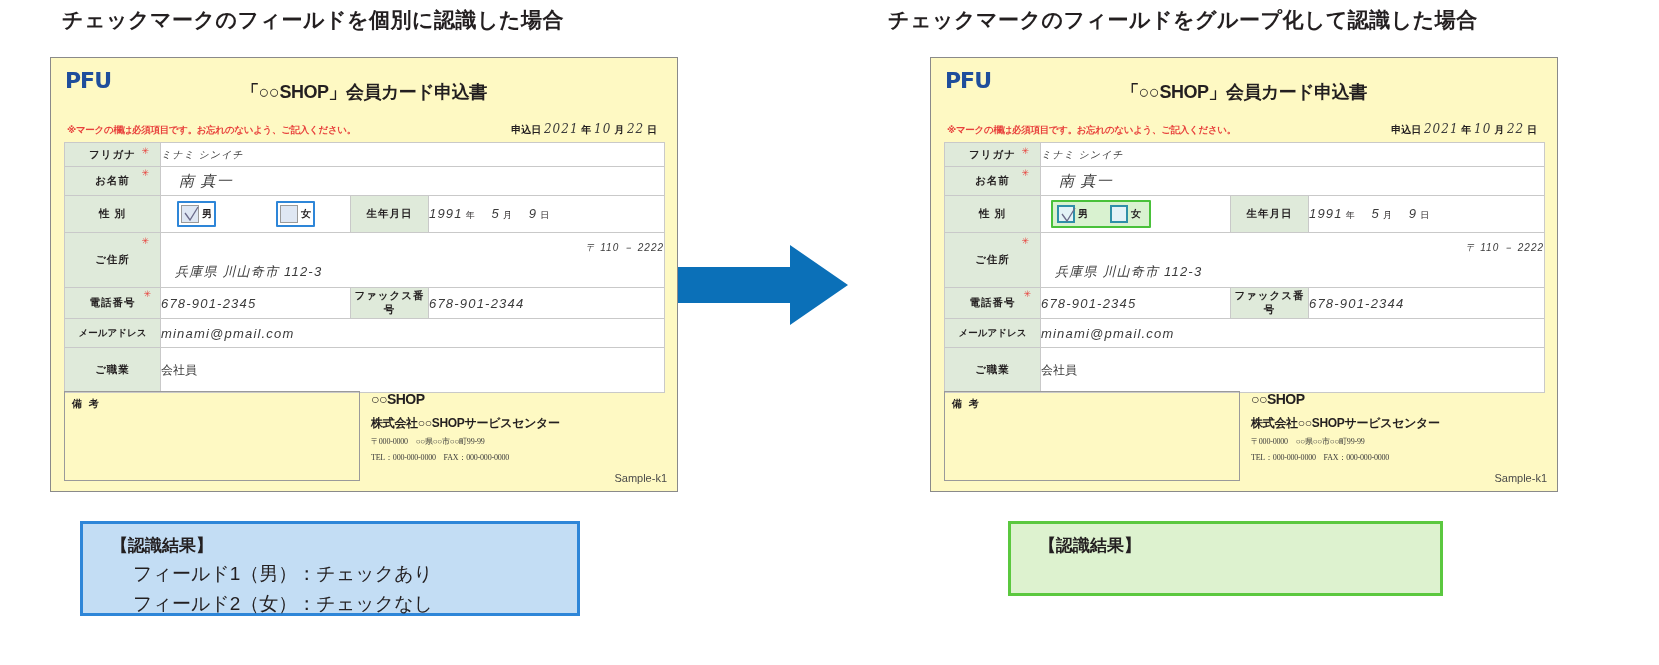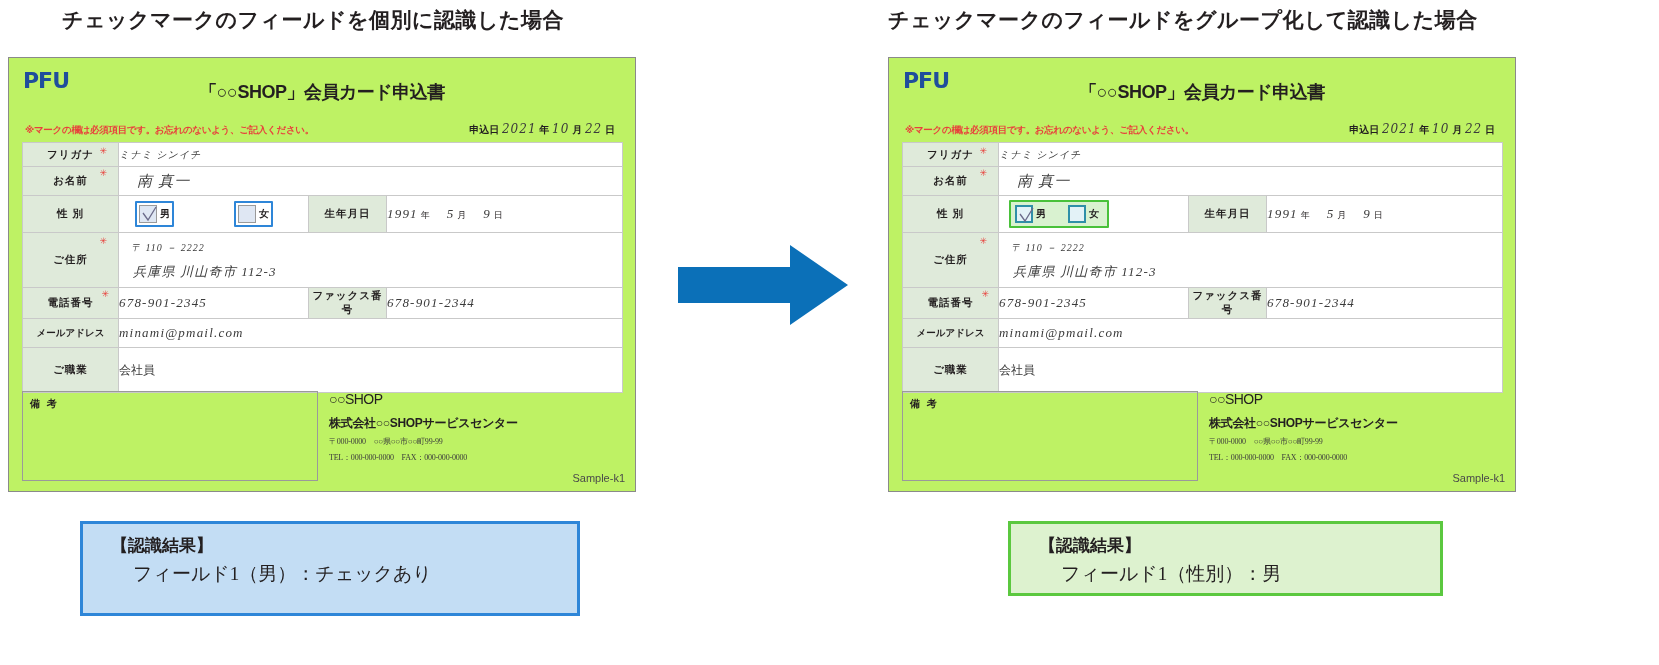--- a/index.html
+++ b/index.html
@@ -4,22 +4,22 @@
 <style>
   html,body{margin:0;padding:0;background:#ffffff;}
   body{width:1659px;height:665px;position:relative;overflow:hidden;
        font-family:"Liberation Sans","DejaVu Sans",sans-serif;color:#231f20;}
 
   .panel-title{position:absolute;font-size:21px;font-weight:bold;color:#231f20;letter-spacing:.5px;white-space:nowrap;}
   #title-left{left:62px;top:6px;}
   #title-right{left:888px;top:6px;}
 
   
-  .form-sheet{position:absolute;top:57px;width:628px;height:435px;background:#bef264;
-              border:1px solid #8a8a8a;box-sizing:border-box;}
+  .form-sheet{position:absolute;top:57px;width:628px;height:435px;background:#fef9c3;
+              border:1px solid #8a8a8a;box-sizing:border-box;margin-left:42px;}
   #form-left{left:8px;}
   #form-right{left:888px;}
 
   .pfu-logo{position:absolute;left:14px;top:10px;font-size:22px;font-weight:bold;
             color:#1f4e9c;letter-spacing:-1px;font-family:"DejaVu Sans",sans-serif;}
   .doc-title{position:absolute;left:0;right:0;top:22px;text-align:center;font-size:18px;
              font-weight:bold;letter-spacing:-0.5px;}
   .note-red{position:absolute;left:16px;top:66px;font-size:9.5px;font-weight:bold;color:#e8413c;
             letter-spacing:-0.3px;white-space:nowrap;}
   .apply-date{position:absolute;right:20px;top:64px;font-size:10px;font-weight:bold;white-space:nowrap;}
@@ -27,57 +27,57 @@
                   color:#3b3b3b;font-size:12px;letter-spacing:1px;}
 
   
   .tbl{position:absolute;left:13px;top:84px;width:600px;border-collapse:collapse;
        table-layout:fixed;font-size:10.5px;}
   .tbl td{border:1px solid #c9c9c9;padding:0;vertical-align:middle;}
   .lbl{background:#dfeada;text-align:center;font-weight:bold;font-size:10.5px;
        letter-spacing:1px;position:relative;}
   .lbl .req{color:#e8413c;position:absolute;font-size:9px;line-height:1;}
   .val{background:#fff;padding-left:14px;}
-  .hw{font-family:Liberation Serif, serif;font-style:italic;color:#3b3b3b;font-size:13px;
+  .hw{font-family:Liberation Sans, sans-serif;font-style:italic;color:#3b3b3b;font-size:13px;
       letter-spacing:1.2px;white-space:nowrap;}
   .hw-sm{font-size:10px;letter-spacing:1px;}
-  .zip-line{font-size:9px;color:#444;padding:2px 0 0 12px;}
+  .zip-line{font-size:9px;color:#444;padding:2px 0 0 20px;text-align:right;}
 
   
   .sex-wrap{display:flex;align-items:center;height:100%;padding-left:16px;box-sizing:border-box;}
   .cbox{display:inline-flex;align-items:center;}
   .cbox .box{width:18px;height:18px;border:1px solid #9a9a9a;background:#dfe7f3;
              position:relative;box-sizing:border-box;}
   .cbox .tick{position:absolute;left:1px;top:0;width:16px;height:17px;}
   .cbox .cap{font-size:10px;font-weight:bold;margin-left:3px;}
   .hl-single{padding:2px;border:2px solid #2e86d8;background:transparent;display:inline-flex;
              border-radius:1px;}
   .group-box{border:2px solid #49c13a;background:#d9f2d0;padding:3px 8px 3px 4px;
              display:inline-flex;align-items:center;gap:22px;border-radius:1px;}
   .group-box .box{border-color:#2f8fa8;border-width:2px;background:#e3f2f7;}
   .gap{display:inline-block;width:60px;}
 
   
   .remarks{position:absolute;left:13px;top:333px;width:296px;height:90px;border:1px solid #9a9a9a;
            box-sizing:border-box;font-size:10px;font-weight:bold;padding:5px 0 0 7px;letter-spacing:2px;}
   .shop-blk{position:absolute;left:320px;top:333px;width:290px;}
-  .shop-name{font-size:14px;font-weight:normal;letter-spacing:-0.5px;}
+  .shop-name{font-size:14px;font-weight:bold;letter-spacing:-0.5px;}
   .shop-center{font-size:12px;font-weight:bold;margin-top:8px;letter-spacing:-0.3px;}
   .shop-addr{font-size:8px;color:#3b3b3b;margin-top:4px;line-height:1.45;letter-spacing:-0.2px;font-family:Liberation Serif, serif;}
   .sample-id{position:absolute;right:10px;top:414px;font-size:11px;color:#4a4a4a;}
 
   
   #arrow{position:absolute;left:678px;top:245px;width:170px;height:80px;}
 
   
   .callout{position:absolute;box-sizing:border-box;padding:10px 0 10px 28px;}
   #callout-left{left:80px;top:521px;width:500px;height:95px;background:#c3ddf4;border:3px solid #2e86d8;}
   #callout-right{left:1008px;top:521px;width:435px;height:75px;background:#ddf2cf;border:3px solid #5bc83f;}
   .callout .head{font-size:17px;font-weight:bold;letter-spacing:0px;}
-  .callout .line{font-size:19px;margin-left:22px;margin-top:4px;letter-spacing:0px;font-family:Liberation Serif, serif;}
+  .callout .line{font-size:19px;margin-left:22px;margin-top:4px;letter-spacing:0px;}
 </style>
 </head>
 <body>
 
 <div class="panel-title" id="title-left">チェックマークのフィールドを個別に認識した場合</div>
 <div class="panel-title" id="title-right">チェックマークのフィールドをグループ化して認識した場合</div>
 
 <div class="form-sheet" id="form-left">
   <div class="pfu-logo">PFU</div>
   <div class="doc-title">「○○SHOP」会員カード申込書</div>
@@ -349,18 +349,18 @@
     <div class="shop-center">株式会社○○SHOPサービスセンター</div>
     <div class="shop-addr">〒000-0000　○○県○○市○○町99-99</div>
     <div class="shop-addr">TEL：000-000-0000　FAX：000-000-0000</div>
   </div>
   <div class="sample-id">Sample-k1</div>
 </div>
 
 <div class="callout" id="callout-left">
   <div class="head">【認識結果】</div>
   <div class="line">フィールド1（男）：チェックあり</div>
+  <div class="line">フィールド2（女）：チェックなし</div>
 </div>
 
 <div class="callout" id="callout-right">
   <div class="head">【認識結果】</div>
-  <div class="line">フィールド1（性別）：男</div>
 </div>
 
 </body></html>

